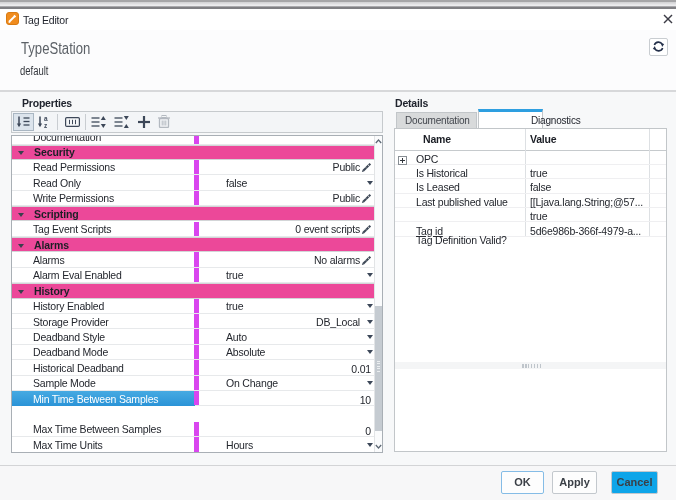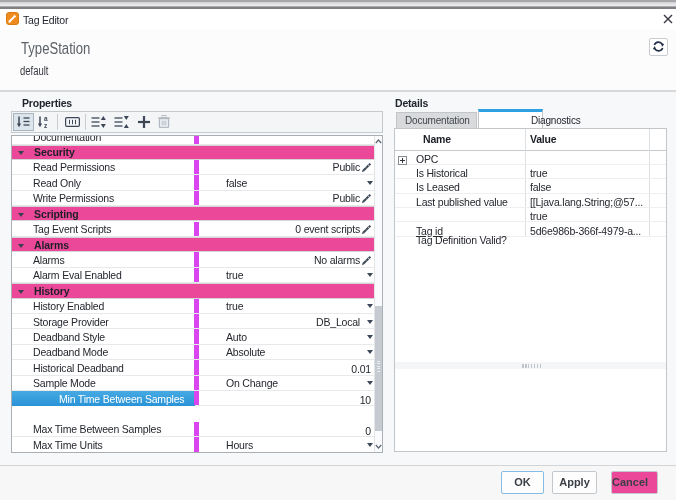--- a/index.html
+++ b/index.html
@@ -235,21 +235,21 @@
     </div>
   <div class="row" style="top:239.6px">
       <div class="nm">Sample Mode</div>
       <div class="vc">
         <div class="vl">On Change</div>
         <div class="drop"></div>
       </div>
     </div>
   <div class="row" style="top:255.1px">
       <div class="abs" style="left:0;top:0;width:182.5px;height:15.4px;background:linear-gradient(#46aae2,#2a93d7);"></div>
-      <div class="nm" style="color:#ffffff;margin-left:26px;">Min Time Between Samples</div>
+      <div class="nm" style="color:#ffffff;">Min Time Between Samples</div>
       <div class="vc">
         <div class="vr">10</div>
       </div>
     </div>
   <div class="row" style="top:285.9px">
       <div class="nm">Max Time Between Samples</div>
       <div class="vc">
         <div class="vr">0</div>
       </div>
     </div>
@@ -309,13 +309,13 @@
     <div class="abs txt" style="left:135px;top:95.5px;">5d6e986b-366f-4979-a...</div>
 
   <div class="abs" style="left:0;top:233px;width:271px;height:7.3px;background:#f4f5f6;"></div>
   <div class="abs" style="left:127px;top:235px;width:20px;height:3.5px;background:repeating-linear-gradient(to right,#bfc5cb 0,#bfc5cb 1.5px,#f4f5f6 1.5px,#f4f5f6 3px);"></div>
 </div>
 
 <div class="abs" style="left:0;top:465px;width:676px;height:1.5px;background:#d3d4d6;"></div>
 <div class="abs" style="left:0;top:466px;width:676px;height:34px;background:#f7f7f8;"></div>
 <div class="abs" style="left:501px;top:471px;width:43px;height:23px;background:#fdfdfd;border:1px solid #85bce6;border-radius:2px;text-align:center;line-height:21px;font-size:11px;font-weight:bold;color:#3a3f46;">OK</div>
 <div class="abs" style="left:552px;top:471px;width:45px;height:23px;background:#fdfdfd;border:1px solid #c3c8cd;border-radius:2px;text-align:center;line-height:21px;font-size:11px;font-weight:bold;color:#3a3f46;">Apply</div>
-<div class="abs" style="left:611px;top:471px;width:47px;height:23px;background:#ec4899;border:1px solid #c3c8cd;border-radius:2px;text-align:left;line-height:21px;font-size:11px;font-weight:bold;color:#3a3f46;">Cancel</div>
+<div class="abs" style="left:611px;top:471px;width:47px;height:23px;background:#0ea5e9;border:1px solid #c3c8cd;border-radius:2px;text-align:center;line-height:21px;font-size:11px;font-weight:bold;color:#3a3f46;">Cancel</div>
 
 </body></html>

